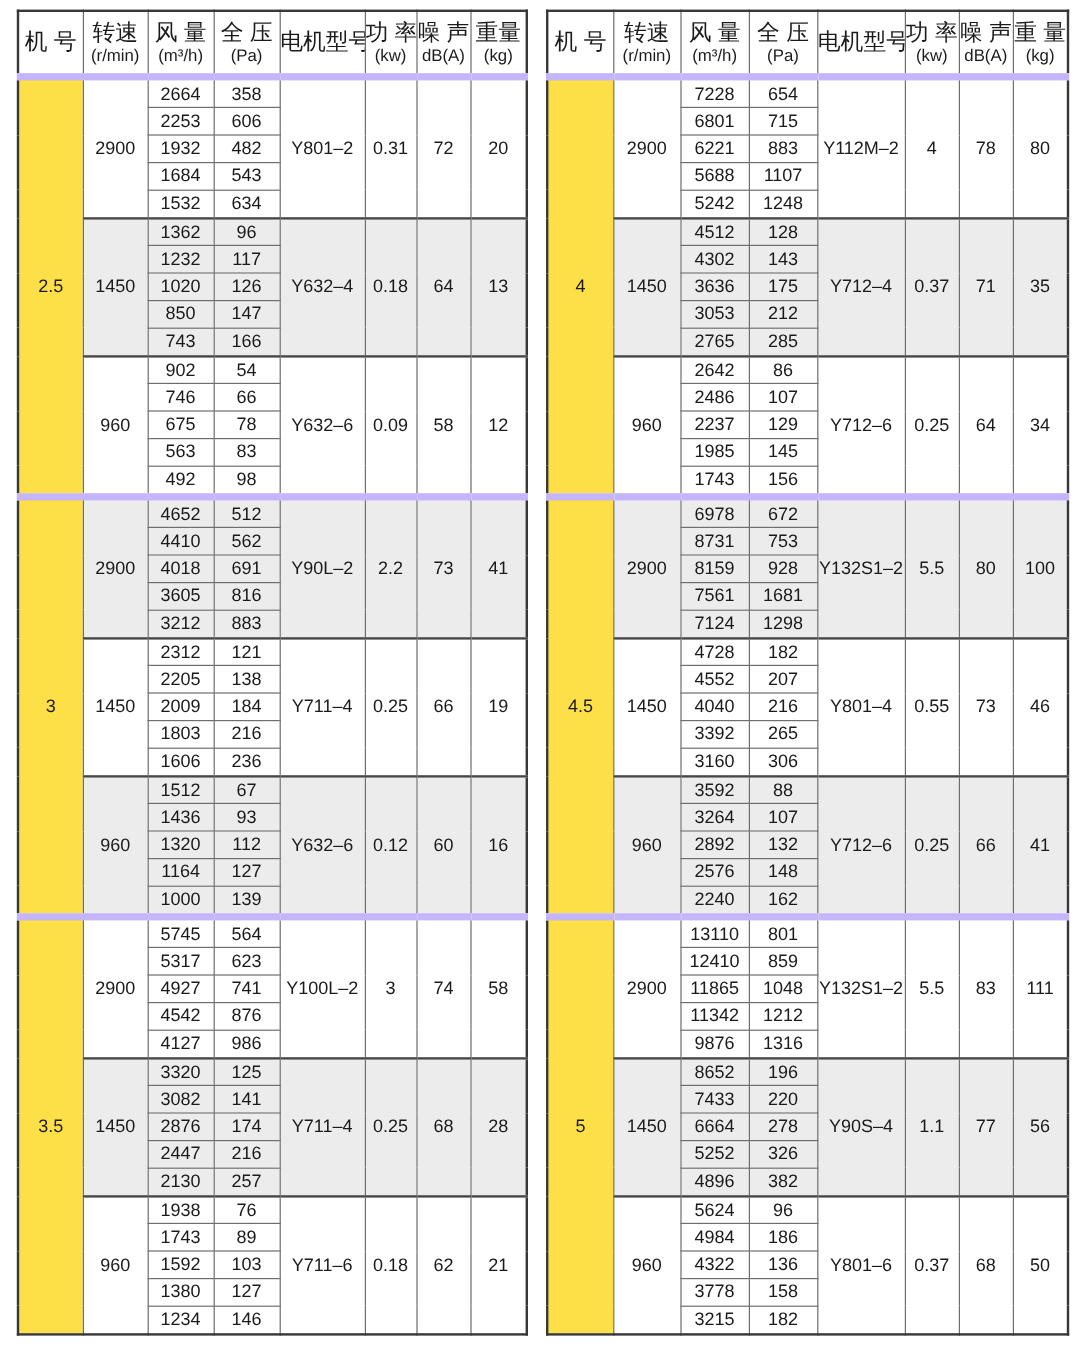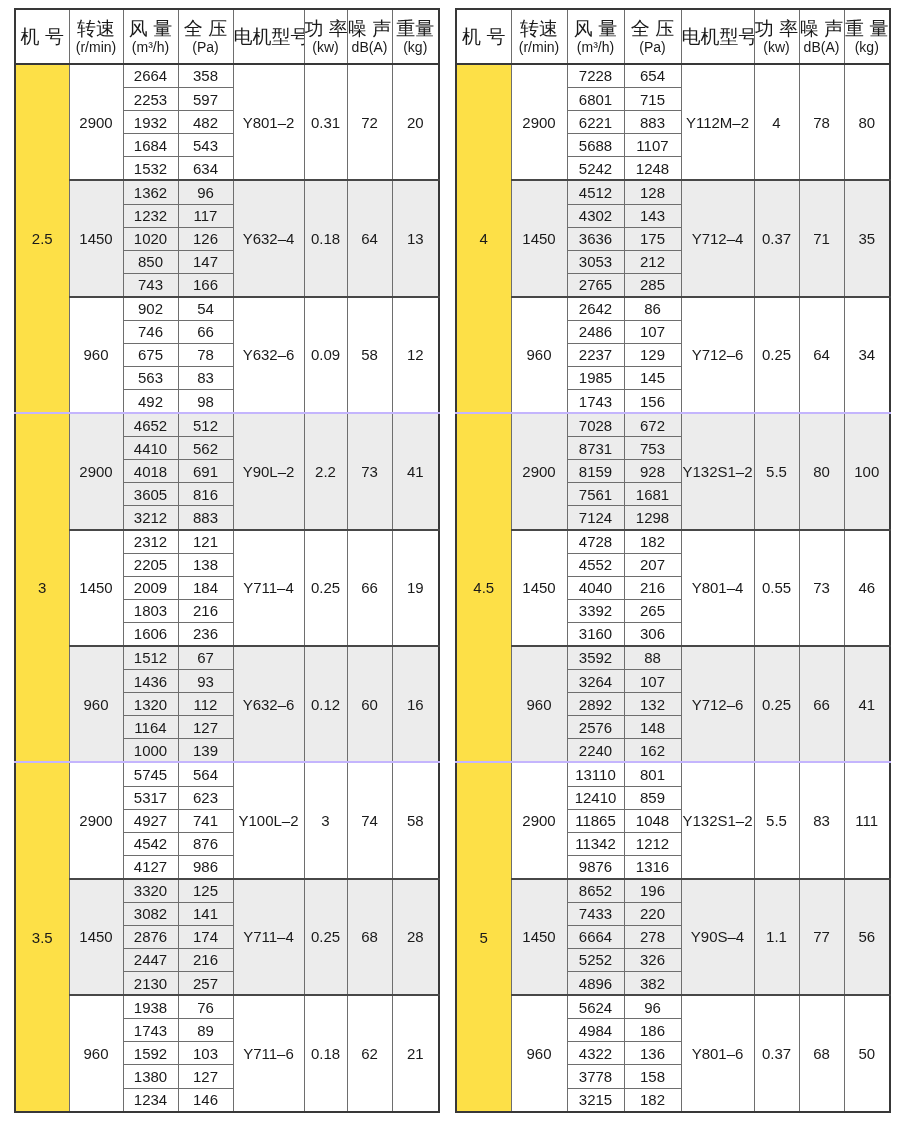--- a/index.html
+++ b/index.html
@@ -23,21 +23,21 @@
     padding:0;font-weight:normal;
     font-size:15px;line-height:1.15;
     overflow:hidden;white-space:nowrap;
   }
   .spec thead tr{height:55px;}
   .spec thead th{border-bottom:2px solid #383838;}
   .spec .h1{font-size:19px;}
   .spec .h2{font-size:14px;}
   .spec td.shade{background:#ececec;}
   .spec td.band-top{border-top:2px solid #474747;}
-  .spec td.sec-top{border-top:2px solid #c4b5fd;}
+  .spec td.sec-top{border-top:6px solid #c4b5fd;}
   .spec td.machine{background:#fde047;margin-left:14px;}
 </style>
 </head>
 <body>
 
 <div class="page">
   <table class="spec t0">
       <colgroup>
         <col style="width: 54px;">
         <col style="width: 54px;">
@@ -88,21 +88,21 @@
           <td class="speed sec-top" rowspan="5">2900</td>
           <td class="sec-top">2664</td>
           <td class="sec-top">358</td>
           <td class="sec-top" rowspan="5">Y801–2</td>
           <td class="sec-top" rowspan="5">0.31</td>
           <td class="sec-top" rowspan="5">72</td>
           <td class="sec-top" rowspan="5">20</td>
         </tr>
         <tr>
           <td class="">2253</td>
-          <td class="">597</td>
+          <td class="">606</td>
         </tr>
         <tr>
           <td class="">1932</td>
           <td class="">482</td>
         </tr>
         <tr>
           <td class="">1684</td>
           <td class="">543</td>
         </tr>
         <tr>
@@ -431,21 +431,21 @@
           <td class="">1985</td>
           <td class="">145</td>
         </tr>
         <tr>
           <td class="">1743</td>
           <td class="">156</td>
         </tr>
         <tr>
           <td class="machine sec-top" rowspan="15">4.5</td>
           <td class="speed shade sec-top" rowspan="5">2900</td>
-          <td class="shade sec-top">7028</td>
+          <td class="shade sec-top">6978</td>
           <td class="shade sec-top">672</td>
           <td class="shade sec-top" rowspan="5">Y132S1–2</td>
           <td class="shade sec-top" rowspan="5">5.5</td>
           <td class="shade sec-top" rowspan="5">80</td>
           <td class="shade sec-top" rowspan="5">100</td>
         </tr>
         <tr>
           <td class="shade">8731</td>
           <td class="shade">753</td>
         </tr>

